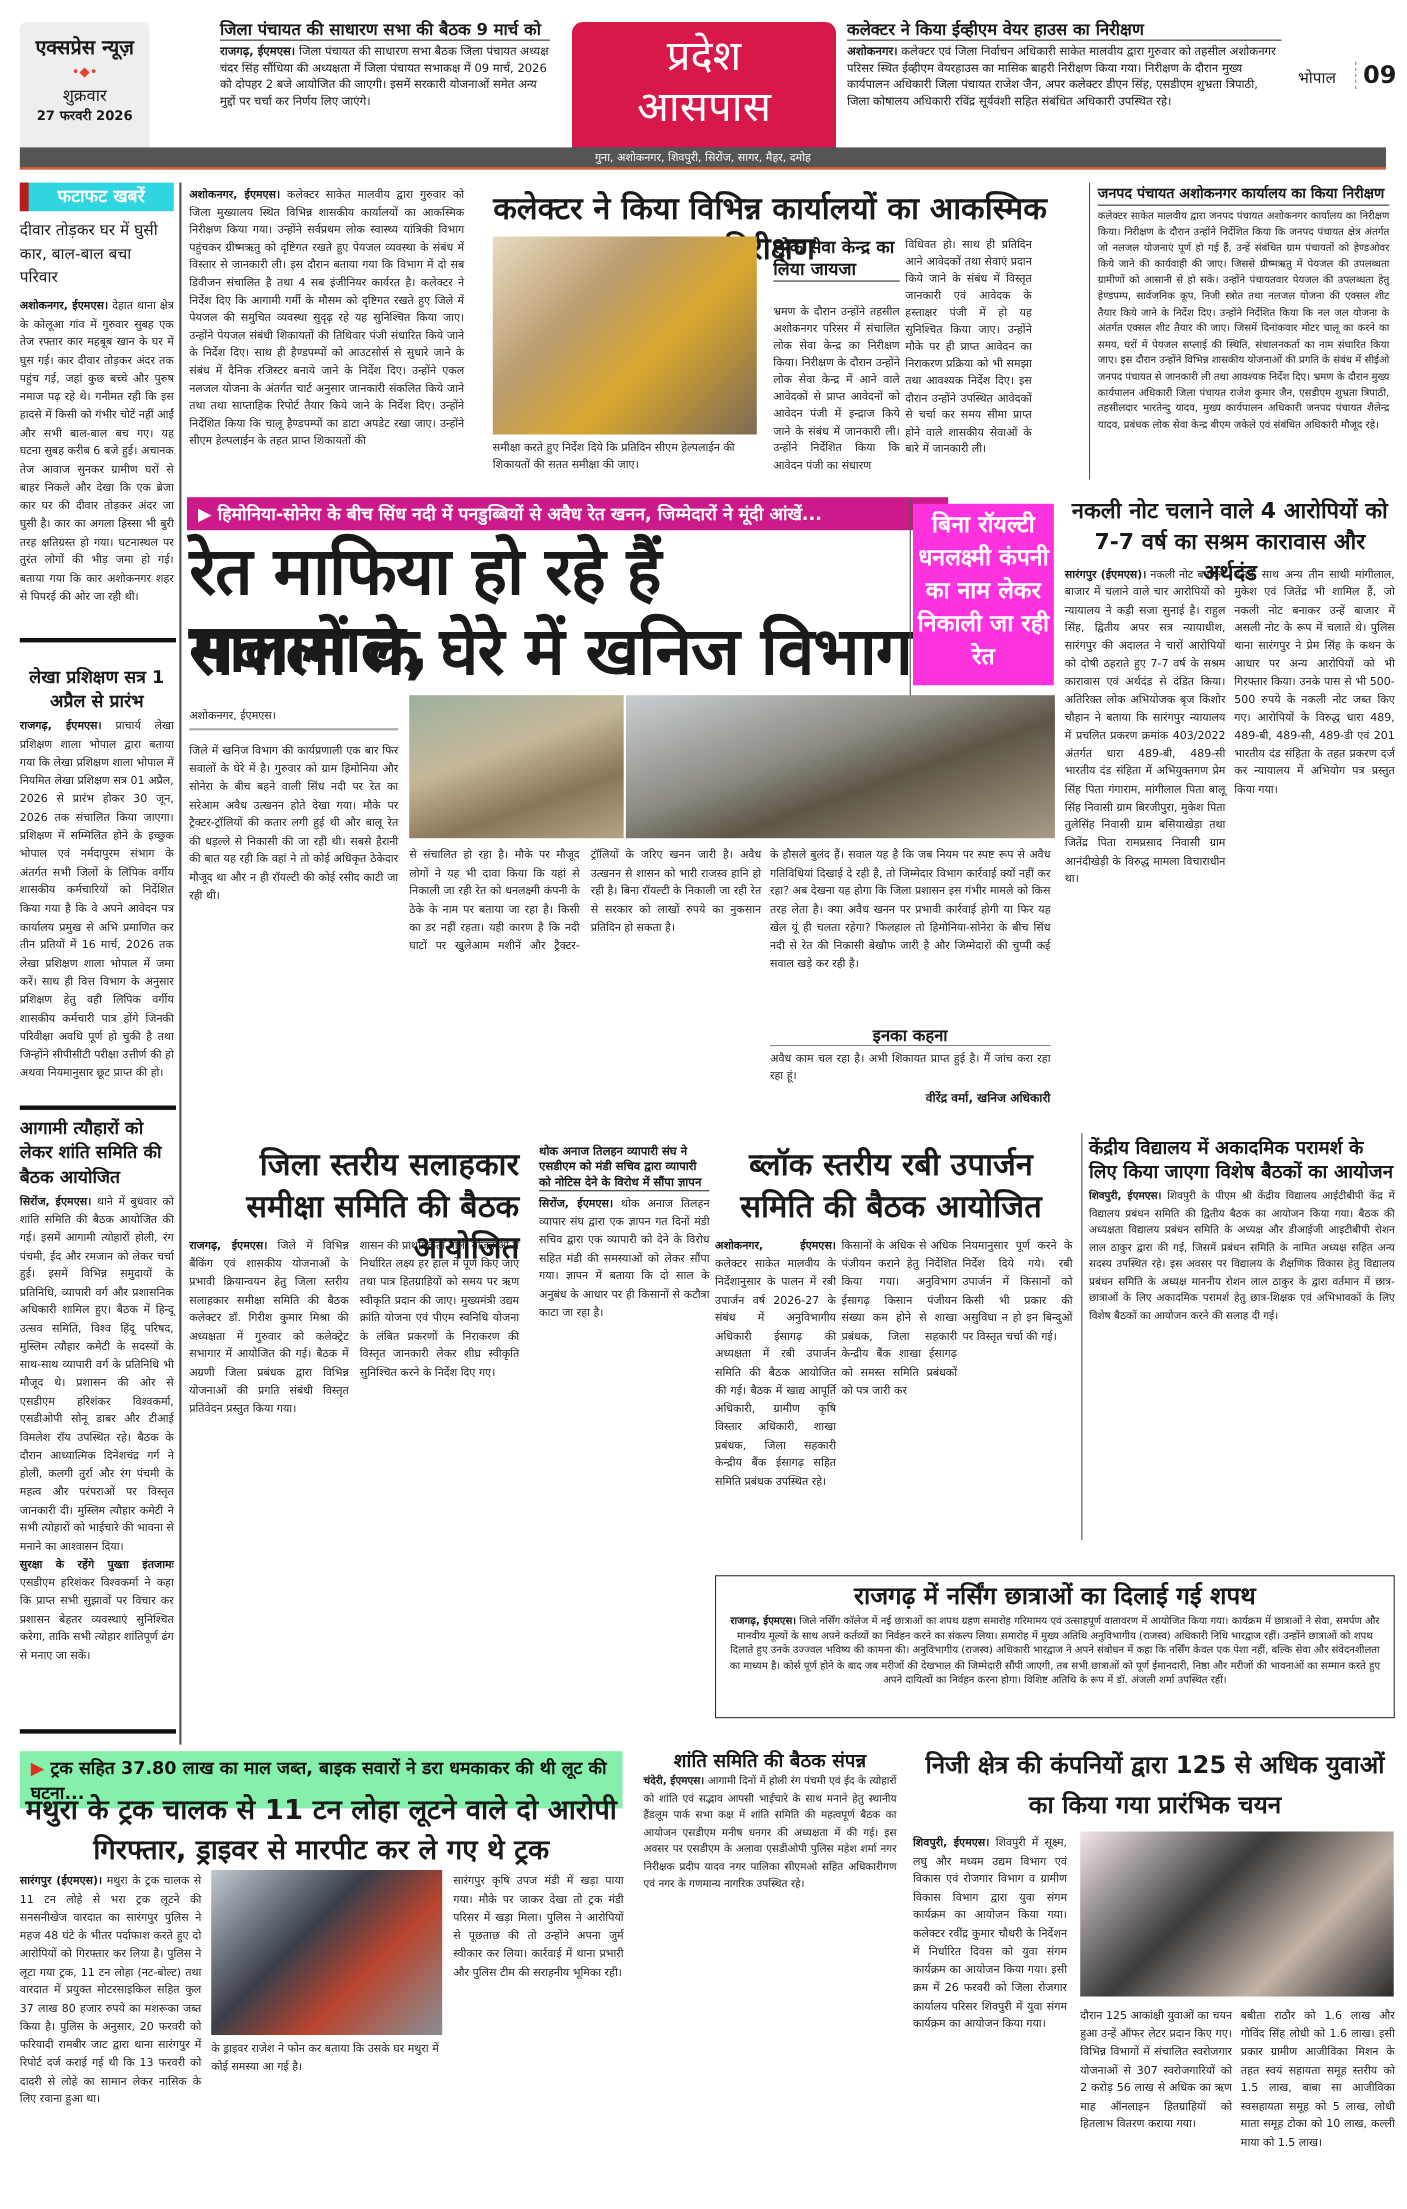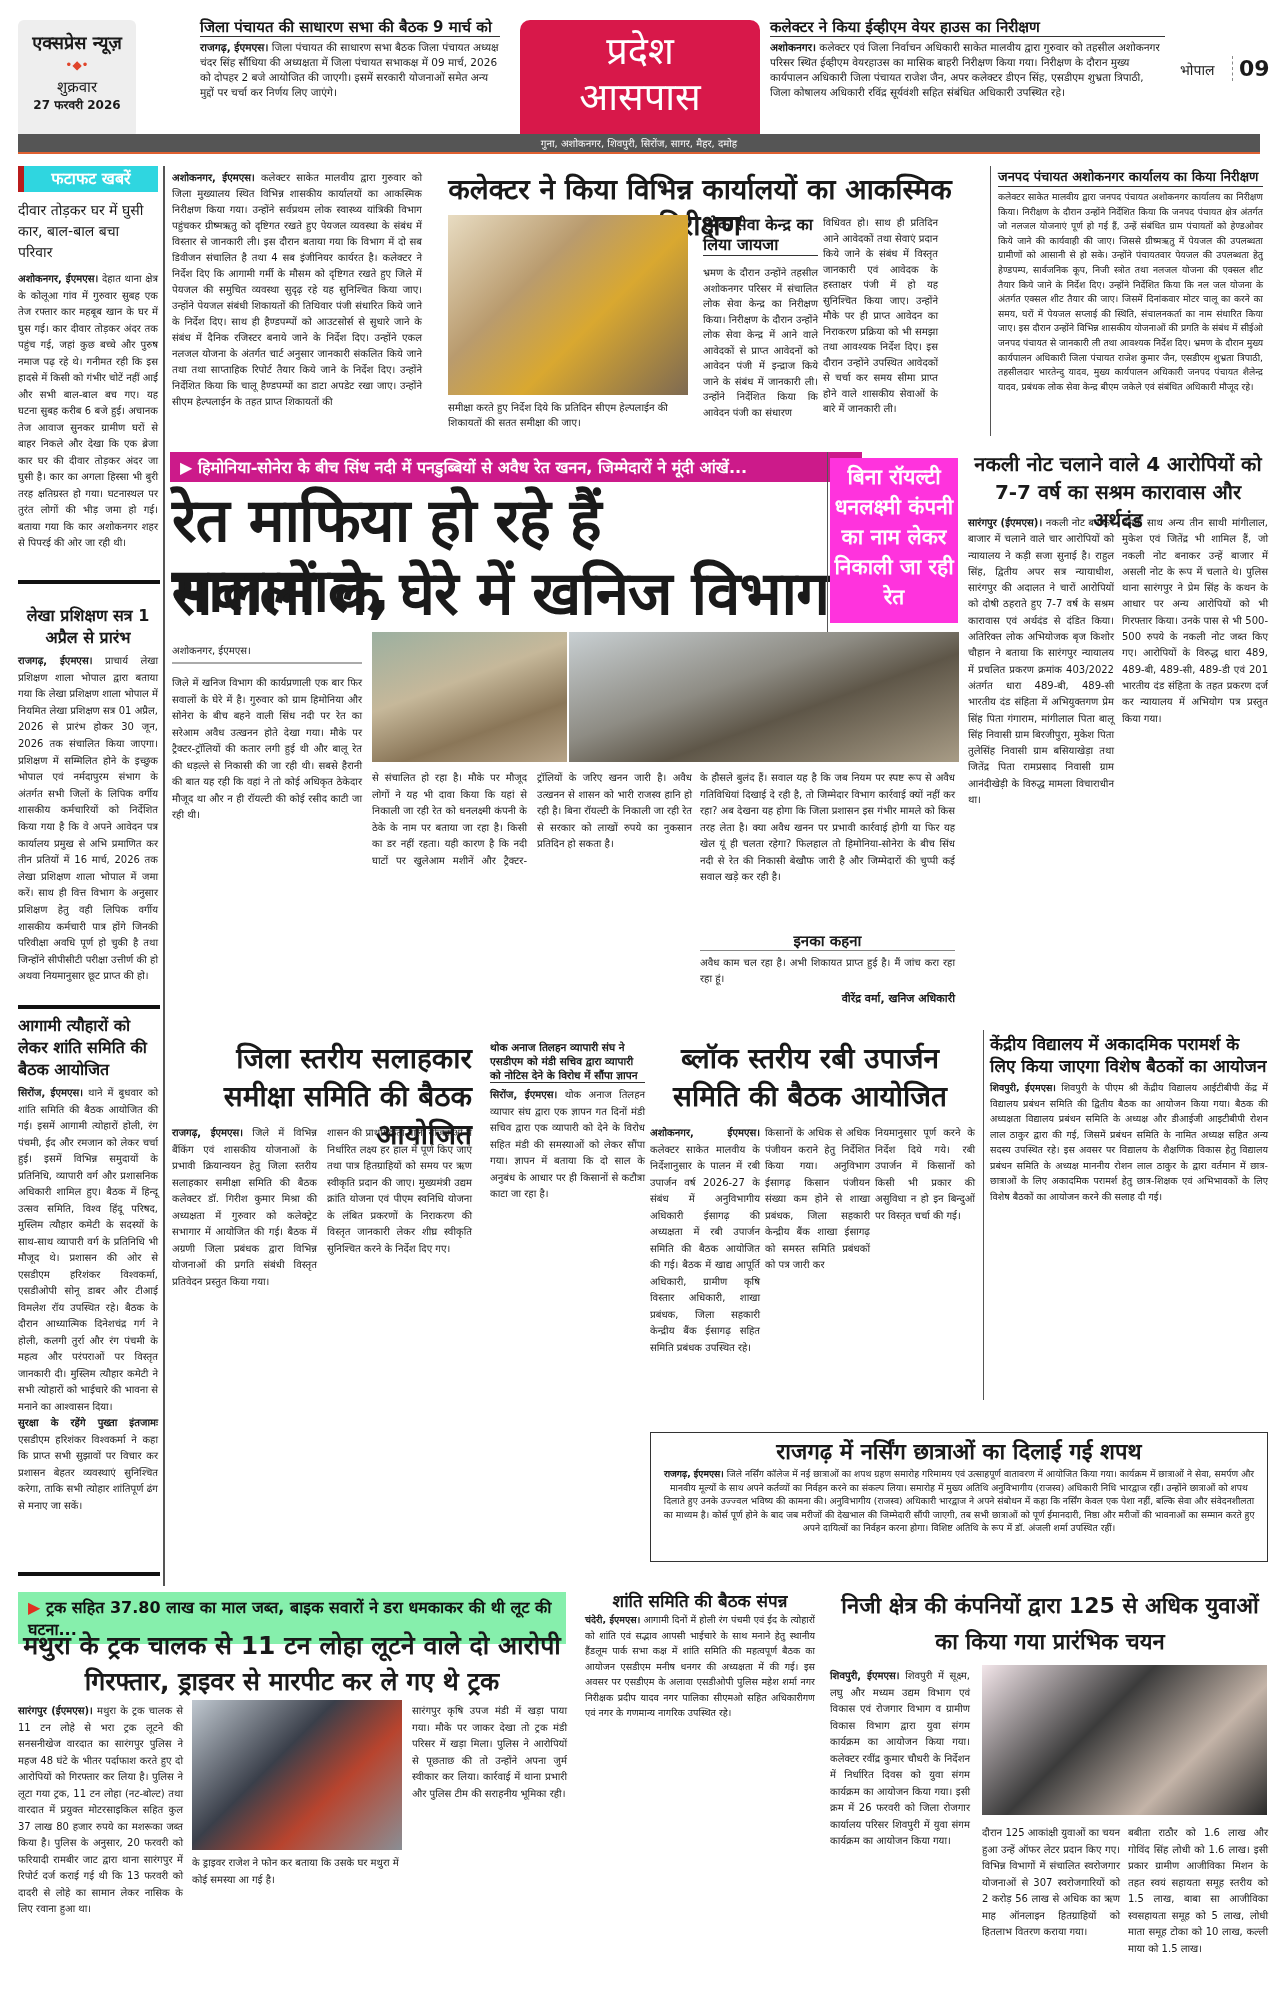--- a/index.html
+++ b/index.html
@@ -14,21 +14,21 @@
 .top-brief h3{font-size:15px;font-weight:bold;border-bottom:1.5px solid #333;margin-bottom:3px;padding-bottom:1px}
 .logo{left:520px;top:20px;width:240px;height:115px;background:#d8184a;border-radius:10px 10px 0 0;color:#fff;text-align:center;padding-top:8px}
 .logo .l1{font-size:38px;font-weight:normal;line-height:46px}
 .logo .l2{font-size:38px;font-weight:normal;line-height:46px}
 .band{left:18px;top:134px;width:1242px;height:20px;background:#555;border-bottom:2px solid #e06030;color:#fff;font-size:10px;text-align:center;line-height:20px}
 .band span{position:relative;left:0}
 .pagecity{left:1180px;top:60px;font-size:14px}
 .pageno{left:1232px;top:56px;font-size:22px;font-weight:bold;border-left:1px dashed #888;padding-left:6px}
 .vline{background:#555;width:2px}
 .hline{background:#111;height:4px}
-.ff-tag{left:18px;top:166px;width:140px;height:26px;background:#2fd6e0;color:#fff;font-weight:bold;font-size:16px;text-align:center;line-height:26px;border-left:6px solid #b91c1c}
+.ff-tag{left:18px;top:166px;width:140px;height:26px;background:#2fd6e0;color:#fff;font-weight:bold;font-size:16px;text-align:center;line-height:26px;border-left:8px solid #b91c1c}
 .col{font-size:10.5px;line-height:16.5px;text-align:justify}
 .col b{font-weight:bold}
 .h-small{font-size:16px;font-weight:bold;line-height:22px}
 .h-huge{font-size:60px;font-weight:900;line-height:70px;letter-spacing:-1px}
 .kicker{background:#cc1a8a;color:#fff;font-size:16px;font-weight:bold;padding:4px 10px}
 .kicker2{background:#86efac;color:#111;font-size:16px;font-weight:bold;padding:4px 10px}
 .kicker2 .tri,.kicker .tri{color:#e03020}
 .kicker .tri{color:#fff}
 .sidebox{background:#ff33dd;color:#fff;font-size:21px;font-weight:bold;text-align:center;line-height:30px;padding:4px}
 .photo{background:linear-gradient(135deg,#b7a88a,#8d8270 40%,#c9c0b0 70%,#6f6656);}
@@ -95,21 +95,21 @@
 <div class="abs hline" style="left:18px;top:1572px;width:142px"></div>
 
 <div class="abs col" style="left:172px;top:170px;width:250px;font-size:10px;line-height:16px">
   <b>अशोकनगर, ईएमएस।</b> <span>कलेक्टर साकेत मालवीय द्वारा गुरुवार को जिला मुख्यालय स्थित विभिन्न शासकीय कार्यालयों का आकस्मिक निरीक्षण किया गया। उन्होंने सर्वप्रथम लोक स्वास्थ्य यांत्रिकी विभाग पहुंचकर ग्रीष्मऋतु को दृष्टिगत रखते हुए पेयजल व्यवस्था के संबंध में विस्तार से जानकारी ली। इस दौरान बताया गया कि विभाग में दो सब डिवीजन संचालित है तथा 4 सब इंजीनियर कार्यरत है। कलेक्टर ने निर्देश दिए कि आगामी गर्मी के मौसम को दृष्टिगत रखते हुए जिले में पेयजल की समुचित व्यवस्था सुदृढ़ रहे यह सुनिश्चित किया जाए। उन्होंने पेयजल संबंधी शिकायतों की तिथिवार पंजी संधारित किये जाने के निर्देश दिए। साथ ही हैण्डपम्पों को आउटसोर्स से सुधारे जाने के संबंध में दैनिक रजिस्टर बनाये जाने के निर्देश दिए। उन्होंने एकल नलजल योजना के अंतर्गत चार्ट अनुसार जानकारी संकलित किये जाने तथा तथा साप्ताहिक रिपोर्ट तैयार किये जाने के निर्देश दिए। उन्होंने निर्देशित किया कि चालू हैण्डपम्पों का डाटा अपडेट रखा जाए। उन्होंने सीएम हेल्पलाईन के तहत प्राप्त शिकायतों की</span>
 </div>
 <div class="abs" style="left:430px;top:172px;width:540px;font-size:28px;font-weight:bold;line-height:36px;text-align:center">कलेक्टर ने किया विभिन्न कार्यालयों का आकस्मिक निरीक्षण</div>
 <div class="abs photo office" style="left:448px;top:215px;width:240px;height:180px"></div>
 <div class="abs caption" style="left:448px;top:400px;width:240px;font-size:10px">समीक्षा करते हुए निर्देश दिये कि प्रतिदिन सीएम हेल्पलाईन की शिकायतों की सतत समीक्षा की जाए।</div>
 <div class="abs" style="left:703px;top:215px;width:115px">
   <div class="h-small underline" style="font-size:16px;line-height:20px">लोक सेवा केन्द्र का लिया जायजा</div>
-  <p class="col" style="font-size:10px;line-height:15.5px;margin-top:9px">भ्रमण के दौरान उन्होंने तहसील अशोकनगर परिसर में संचालित लोक सेवा केन्द्र का निरीक्षण किया। निरीक्षण के दौरान उन्होंने लोक सेवा केन्द्र में आने वाले आवेदकों से प्राप्त आवेदनों को आवेदन पंजी में इन्द्राज किये जाने के संबंध में जानकारी ली। उन्होंने निर्देशित किया कि आवेदन पंजी का संधारण</p>
+  <p class="col" style="font-size:10px;line-height:15.5px;margin-top:20px">भ्रमण के दौरान उन्होंने तहसील अशोकनगर परिसर में संचालित लोक सेवा केन्द्र का निरीक्षण किया। निरीक्षण के दौरान उन्होंने लोक सेवा केन्द्र में आने वाले आवेदकों से प्राप्त आवेदनों को आवेदन पंजी में इन्द्राज किये जाने के संबंध में जानकारी ली। उन्होंने निर्देशित किया कि आवेदन पंजी का संधारण</p>
 </div>
 <div class="abs col" style="left:823px;top:215px;width:115px;font-size:10px;line-height:15.5px">विधिवत हो। साथ ही प्रतिदिन आने आवेदकों तथा सेवाएं प्रदान किये जाने के संबंध में विस्तृत जानकारी एवं आवेदक के हस्ताक्षर पंजी में हो यह सुनिश्चित किया जाए। उन्होंने मौके पर ही प्राप्त आवेदन का निराकरण प्रक्रिया को भी समझा तथा आवश्यक निर्देश दिए। इस दौरान उन्होंने उपस्थित आवेदकों से चर्चा कर समय सीमा प्राप्त होने वाले शासकीय सेवाओं के बारे में जानकारी ली।</div>
 
 <div class="abs vline" style="left:990px;top:166px;height:270px;width:1px"></div>
 <div class="abs" style="left:998px;top:168px;width:265px">
   <div class="underline" style="font-size:13px;font-weight:bold;line-height:18px">जनपद पंचायत अशोकनगर कार्यालय का किया निरीक्षण</div>
   <p class="col" style="font-size:9.2px;line-height:14.6px;margin-top:3px">कलेक्टर साकेत मालवीय द्वारा जनपद पंचायत अशोकनगर कार्यालय का निरीक्षण किया। निरीक्षण के दौरान उन्होंने निर्देशित किया कि जनपद पंचायत क्षेत्र अंतर्गत जो नलजल योजनाएं पूर्ण हो गई हैं, उन्हें संबंधित ग्राम पंचायतों को हेण्डओवर किये जाने की कार्यवाही की जाए। जिससे ग्रीष्मऋतु में पेयजल की उपलब्धता ग्रामीणों को आसानी से हो सके। उन्होंने पंचायतवार पेयजल की उपलब्धता हेतु हेण्डपम्प, सार्वजनिक कूप, निजी स्त्रोत तथा नलजल योजना की एक्सल शीट तैयार किये जाने के निर्देश दिए। उन्होंने निर्देशित किया कि नल जल योजना के अंतर्गत एक्सल शीट तैयार की जाए। जिसमें दिनांकवार मोटर चालू का करने का समय, घरों में पेयजल सप्लाई की स्थिति, संचालनकर्ता का नाम संधारित किया जाए। इस दौरान उन्होंने विभिन्न शासकीय योजनाओं की प्रगति के संबंध में सीईओ जनपद पंचायत से जानकारी ली तथा आवश्यक निर्देश दिए। भ्रमण के दौरान मुख्य कार्यपालन अधिकारी जिला पंचायत राजेश कुमार जैन, एसडीएम शुभ्रता त्रिपाठी, तहसीलदार भारतेन्दु यादव, मुख्य कार्यपालन अधिकारी जनपद पंचायत शैलेन्द्र यादव, प्रबंधक लोक सेवा केन्द्र बीएम जकेले एवं संबंधित अधिकारी मौजूद रहे।</p>
 </div>
 
 <div class="abs kicker" style="left:170px;top:452px;width:692px">

